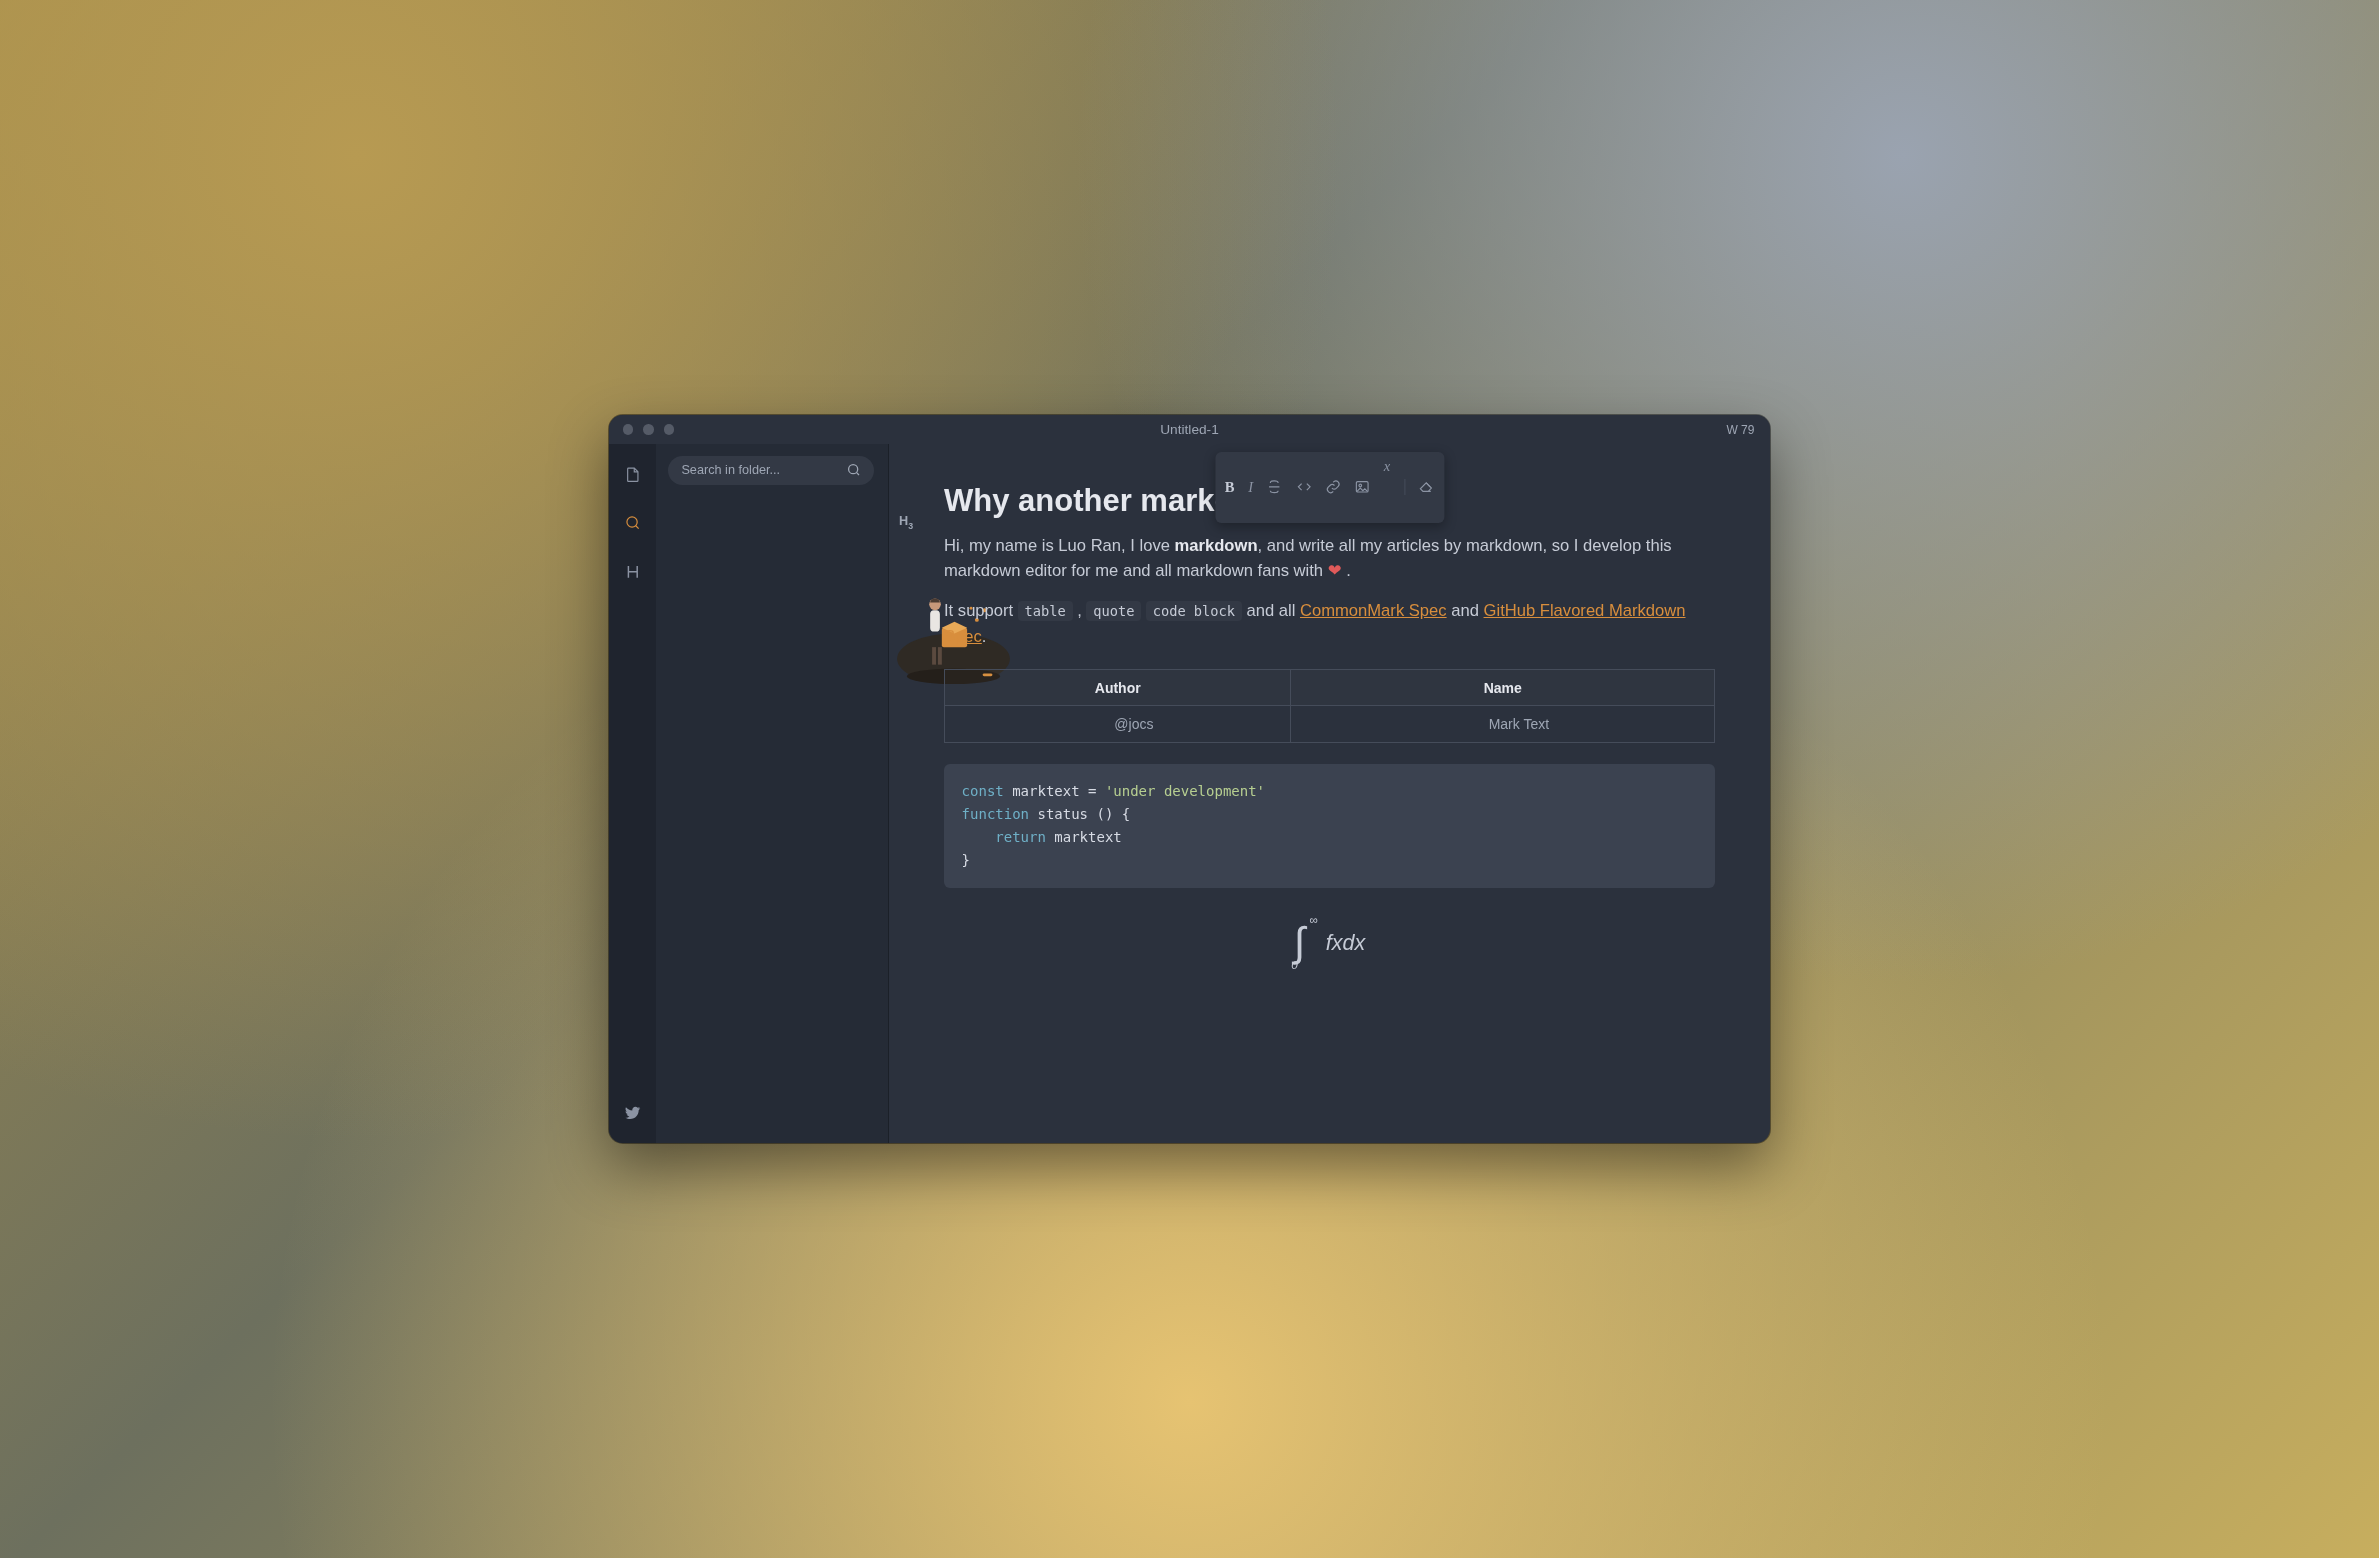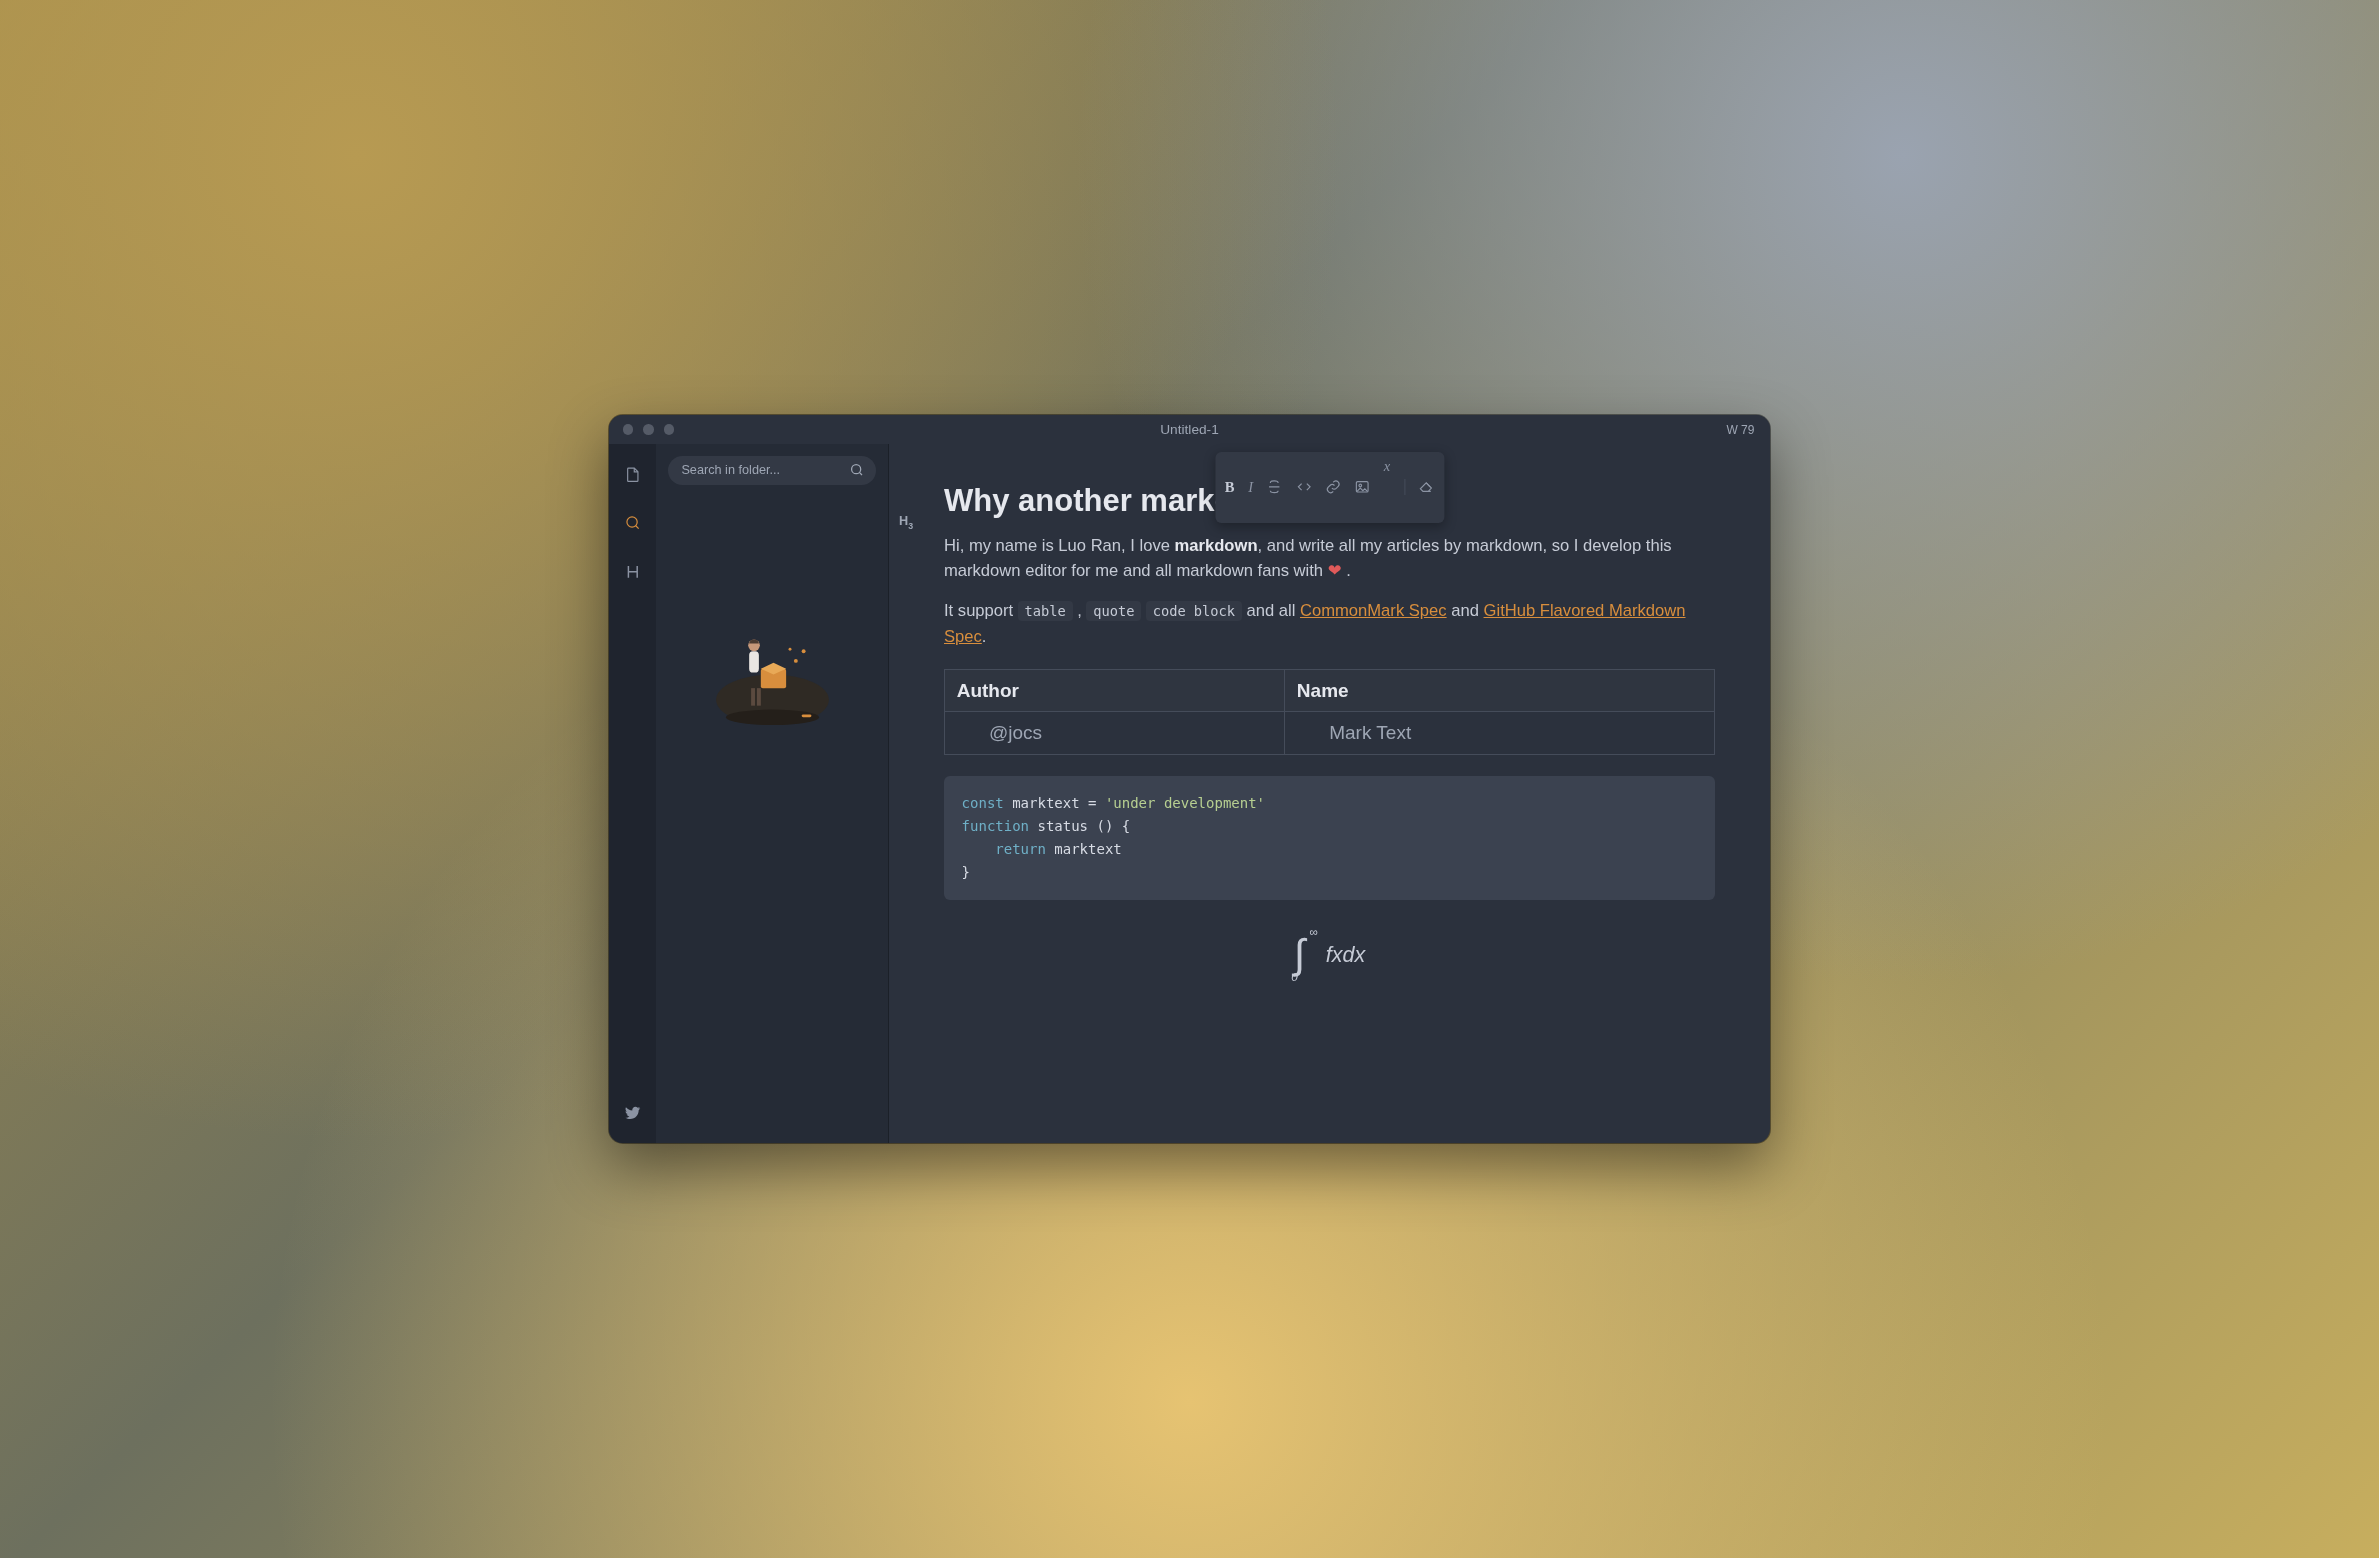--- a/index.html
+++ b/index.html
@@ -58,21 +58,21 @@
     position:relative;
   }
   .activitybar svg{width:17.6px;height:17.6px;stroke:var(--icon-muted);fill:none;stroke-width:1.6;}
   .activitybar .act.active svg{stroke:var(--icon-active);}
   .activitybar .act{cursor:pointer;}
   .twitter{position:absolute; bottom:17.6px;}
   .twitter svg{fill:var(--icon-muted);stroke:none;width:17.6px;height:17.6px;}
   .sidepanel{
     width:232px; background:var(--bg-panel);
     border-right:1px solid rgba(0,0,0,.25);
-    display:flex; flex-direction:column;
+    display:flex; flex-direction:row;
   }
   .searchbox{
     margin:11.7px 11.7px 0 11.7px;
     background:var(--code-inline-bg);
     border-radius:15.6px;
     height:29px; display:flex; align-items:center; padding:0 11.7px;
   }
   .searchbox input{
     flex:1; background:transparent; border:none; outline:none;
     color:var(--text); font-size:12.7px;
@@ -127,21 +127,21 @@
     background:var(--code-inline-bg); padding:2px 6.8px; border-radius:3.9px;
     font-family:"SFMono-Regular",Consolas,monospace; font-size:13.7px;
   }
   a.md-link{color:var(--link); text-decoration:underline;}
 
   table.md-table{
     width:100%; border-collapse:collapse; margin:19.5px 0 21.5px 0;
   }
   table.md-table th, table.md-table td{
     border:1px solid var(--border);
-    padding:9.8px 11.7px; text-align:left; font-size:19px;
+    padding:9.8px 11.7px; text-align:center; font-size:14px;
   }
   table.md-table th{color:var(--text-strong); font-weight:600; background:rgba(255,255,255,.02);}
   table.md-table td{color:var(--text-muted);padding-left:44px;}
 
   pre.codeblock{
     background:var(--code-bg); border-radius:5.9px;
     padding:15.6px 17.6px; margin:0 0 25px 0;
     font-family:"SFMono-Regular",Consolas,monospace; font-size:14px;
     line-height:1.65; color:#d7dbe4;
     white-space:pre;

